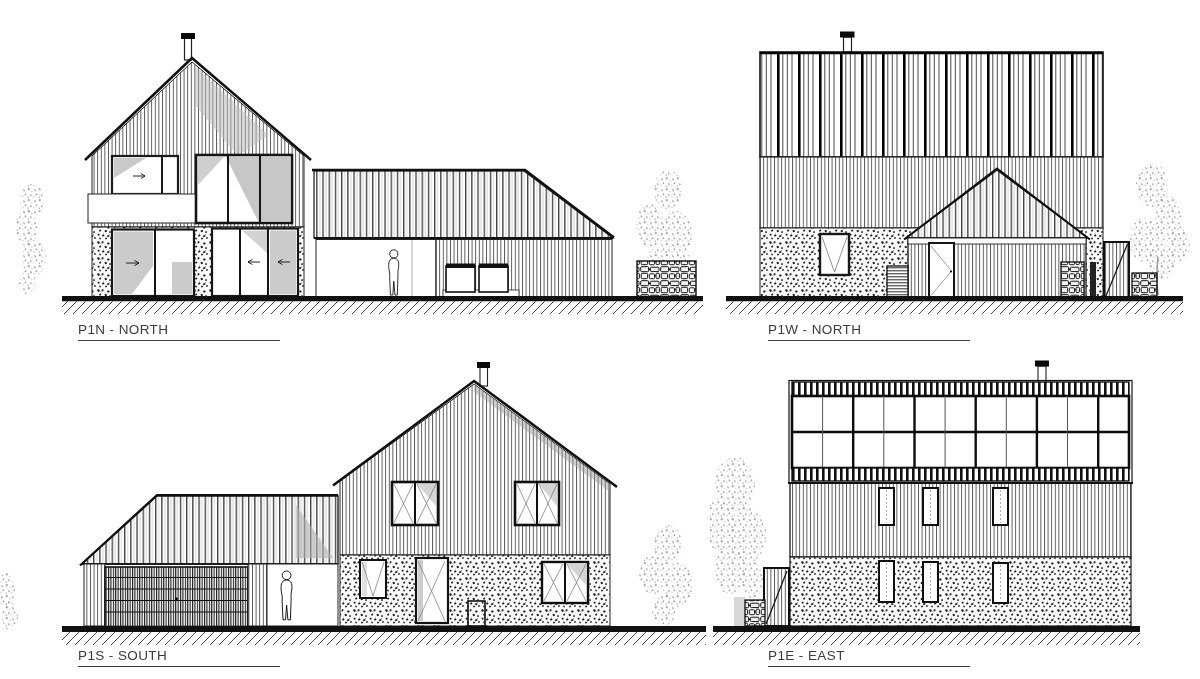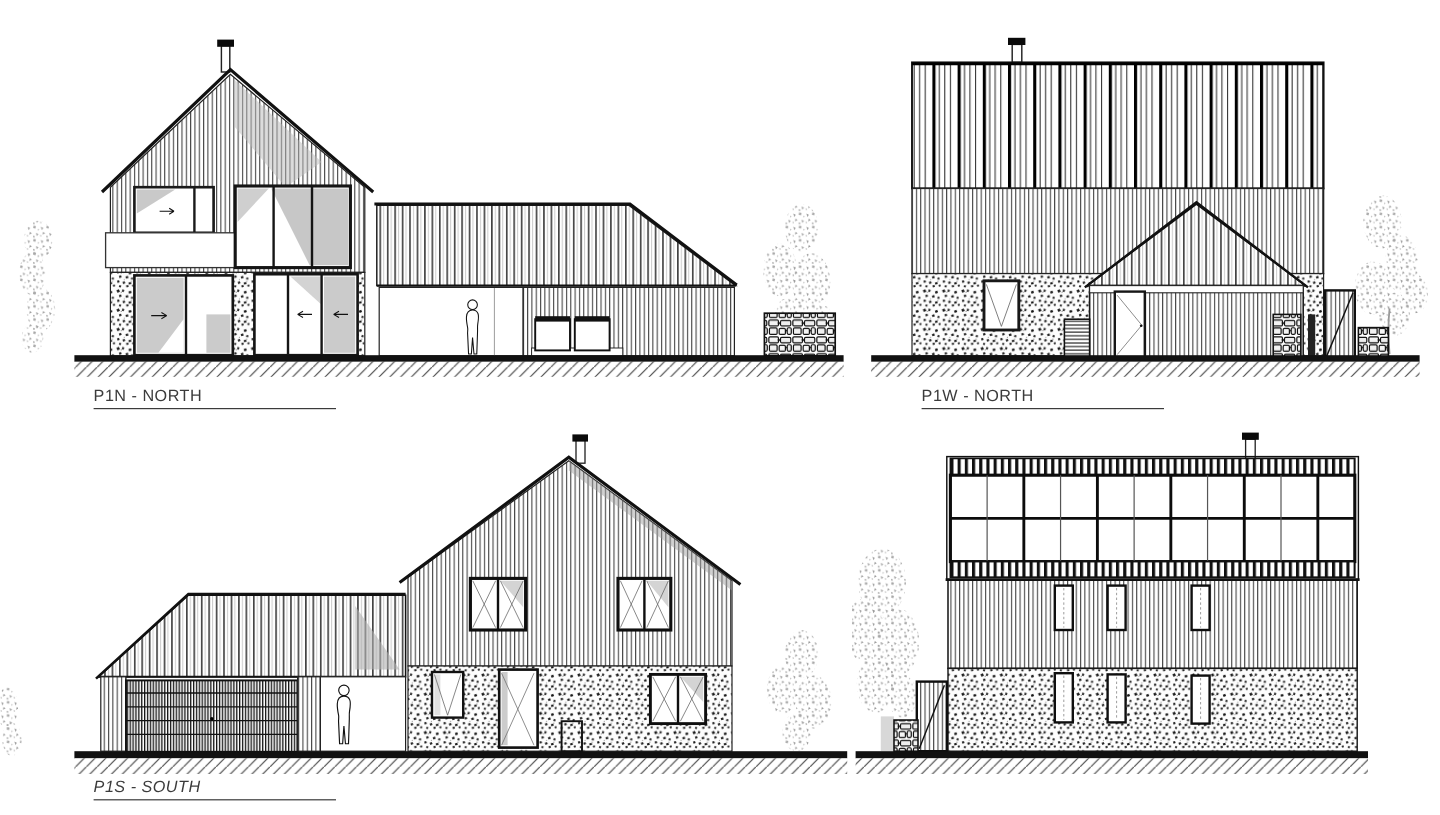--- a/index.html
+++ b/index.html
@@ -7,21 +7,21 @@
          font-family:"Liberation Sans", sans-serif;}
   .elev-svg{position:absolute;display:block;}
   #svg-north{left:0;top:0;}
   #svg-west{left:710px;top:0;}
   #svg-south{left:0;top:345px;}
   #svg-east{left:710px;top:345px;}
   .label{position:absolute;font-size:13.5px;letter-spacing:.4px;color:#3b3b3b;
          border-bottom:1.4px solid #3b3b3b;padding-bottom:3px;width:202px;}
   #label-north{left:78px;top:322px;}
   #label-west{left:768px;top:322px;}
-  #label-south{left:78px;top:648px;font-style:italic;}
+  #label-south{left:78px;top:648px;}
   #label-east{left:768px;top:648px;}
   .defs-holder{position:absolute;width:0;height:0;overflow:hidden;}
 </style>
 </head>
 <body>
 
 <div class="sheet">
 
   <svg class="defs-holder" aria-hidden="true">
     <defs>
@@ -383,13 +383,14 @@
 
     <g>
       <rect x="713" y="626" width="427" height="6" fill="#111"></rect>
       <rect x="713" y="632" width="427" height="13" fill="url(#hatch)"></rect>
     </g>
   </svg>
 
   <div class="label" id="label-north">P1N - NORTH</div>
   <div class="label" id="label-west">P1W - NORTH</div>
   <div class="label" id="label-south">P1S - SOUTH</div>
+  <div class="label" id="label-east">P1E - EAST</div>
 </div>
 
 </body></html>

